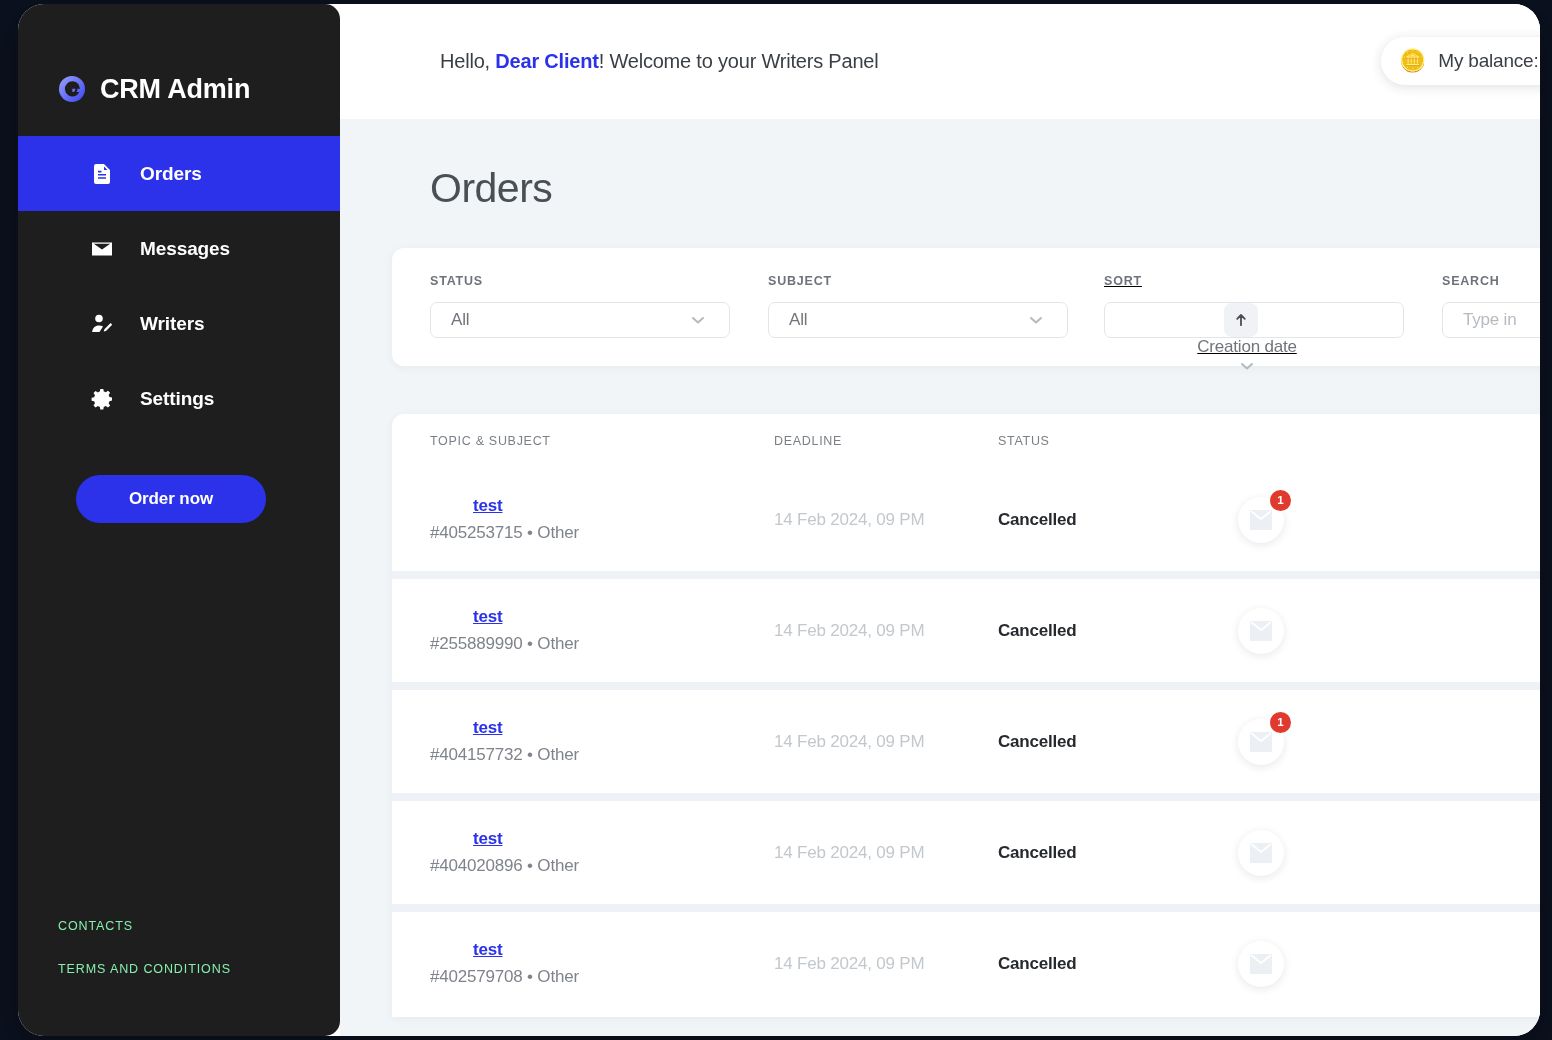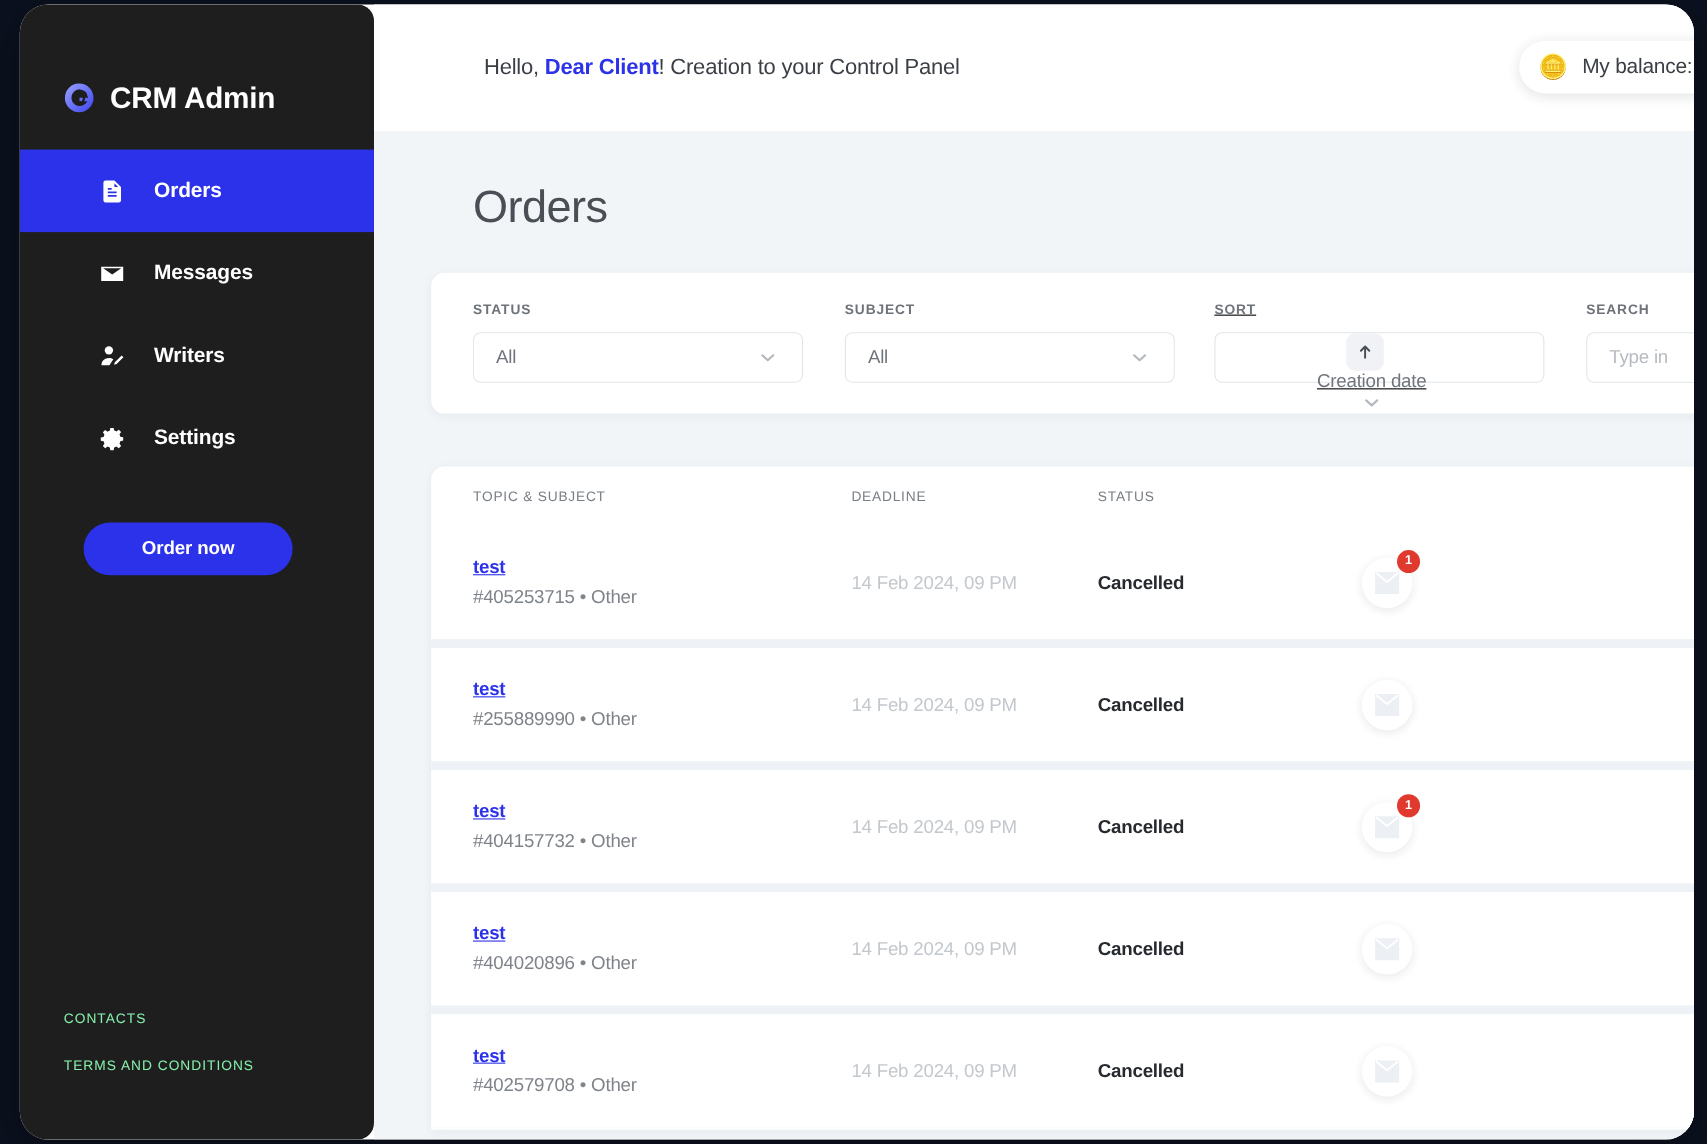--- a/index.html
+++ b/index.html
@@ -114,21 +114,21 @@
   .filter-field { padding-left:38px; }
   .filter-field.status  { width:374px; }
   .filter-field.subject { width:336px; }
   .filter-field.sort    { width:348px;text-decoration:underline; }
   .filter-field.search  { width:320px; }
   .filter-label {
     font-size:12.5px; font-weight:700; color:#6e737a;
     letter-spacing:.8px; margin-bottom:14px;
   }
   .select-box {
-    height:46px;
+    height:36px;
     border:1px solid #e2e6ea;
     border-radius:7px;
     display:flex; align-items:center;
     padding:0 22px 0 20px;
     background:#fff;
     cursor:pointer;
   }
   .select-box.status  { width:300px; }
   .select-box.subject { width:300px; }
   .select-box.sort    { width:300px; padding-left:8px;flex-direction:column; }
@@ -169,21 +169,21 @@
     display:flex; align-items:center;
     height:103px;
     background:#fff;
     padding-left:38px;
   }
   .cell.topic { width:344px; }
   .order-link {
     display:inline-block;
     font-size:17px; font-weight:700; color:#2b32ea;
     text-decoration:underline; letter-spacing:-.2px;
-    margin-bottom:7px; cursor:pointer;
+    margin-bottom:7px; cursor:pointer;margin-left:43px;
   }
   .order-meta { font-size:17px; color:#7f848a; letter-spacing:-.2px; }
   .cell.deadline { width:224px; font-size:17px; color:#c3c8cd; letter-spacing:-.2px; }
   .cell.status { width:240px; font-size:17px; font-weight:700; color:#26292d; letter-spacing:-.2px; }
   .cell.msg { width:120px; display:flex; align-items:center; }
   .msg-wrap { position:relative; width:46px; height:46px; }
   .msg-circle {
     position:absolute; inset:0;
     border-radius:50%;
     box-shadow:0 2px 9px rgba(22,34,57,.10);
@@ -277,21 +277,21 @@
     <div class="sidebar-footer">
       <a class="footer-link">CONTACTS</a>
       <a class="footer-link">TERMS AND CONDITIONS</a>
     </div>
   </aside>
 
   <section class="main">
 
     <header class="topbar">
       <div class="greeting">
-        <span>Hello, </span><b>Dear Client</b><span>! Creation to your Control Panel</span>
+        <span>Hello, </span><b>Dear Client</b><span>! Welcome to your Writers Panel</span>
       </div>
       <div class="balance-pill">
         <span class="coin-icon">🪙</span>
         <span class="balance-text">My balance: $</span>
       </div>
     </header>
 
     <div class="content">
 
       <h1 class="page-title">Orders</h1>

